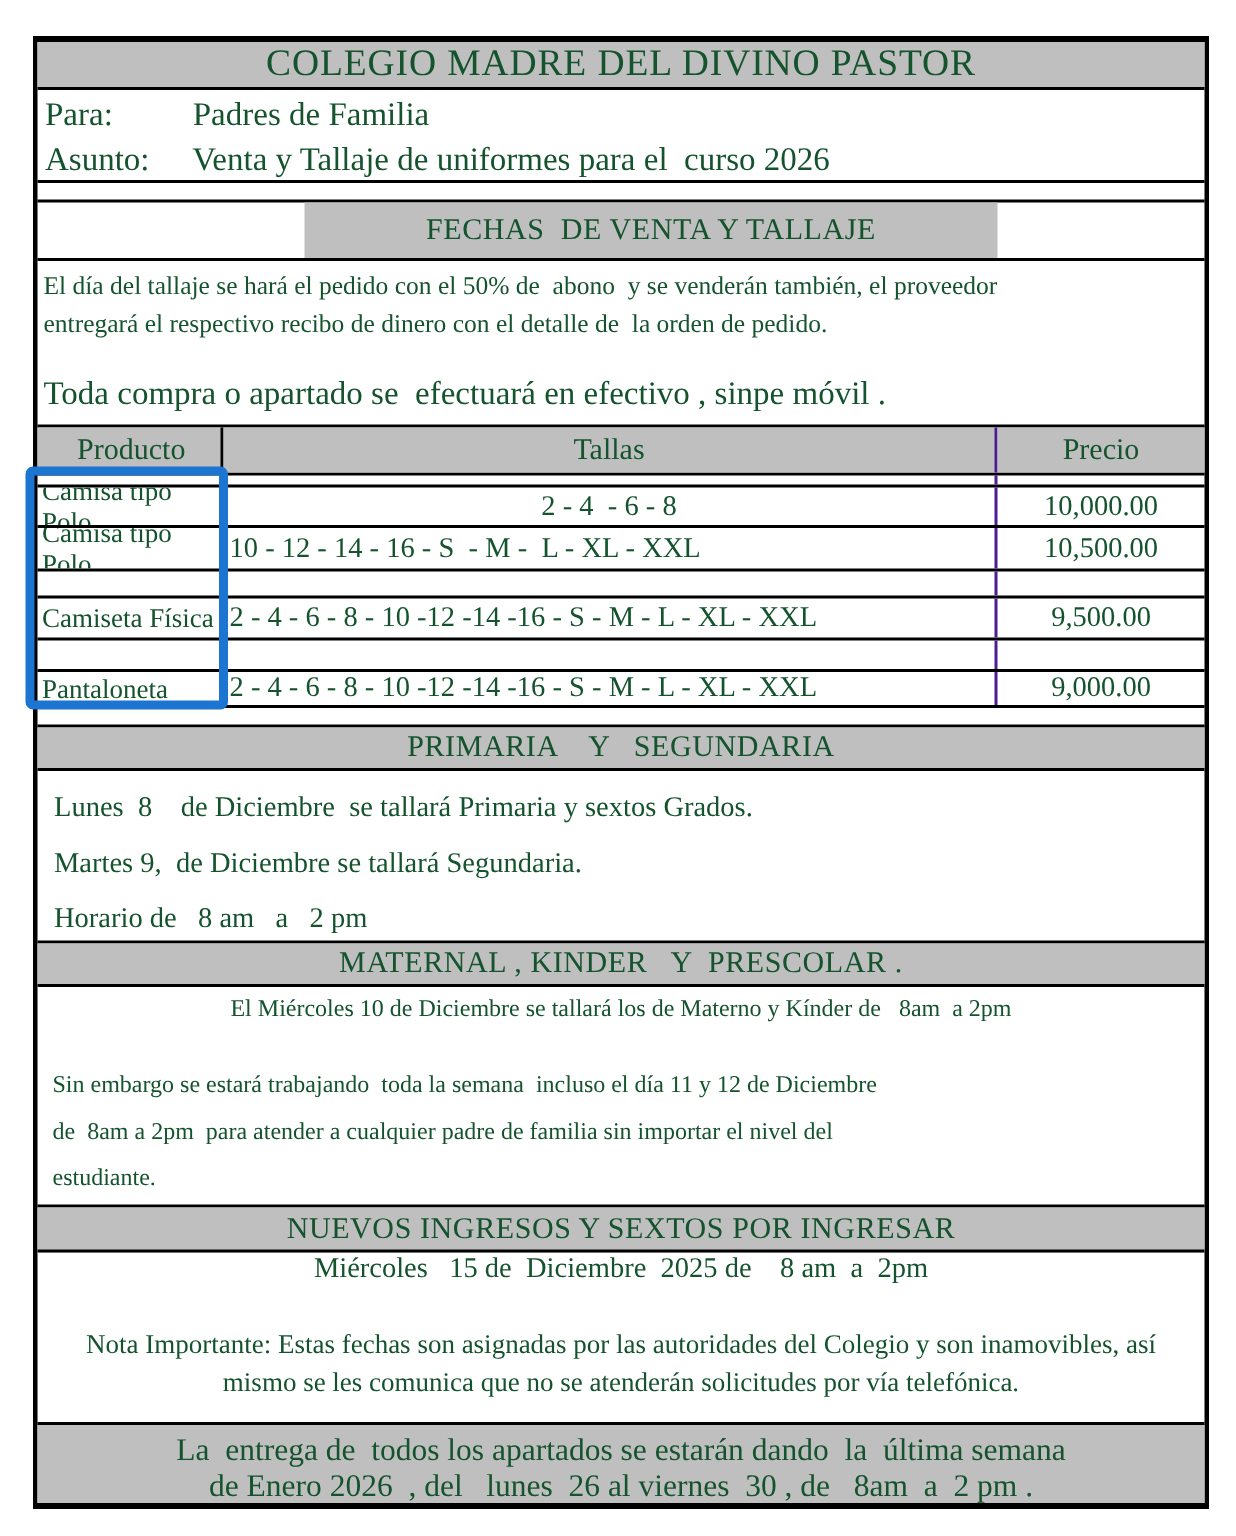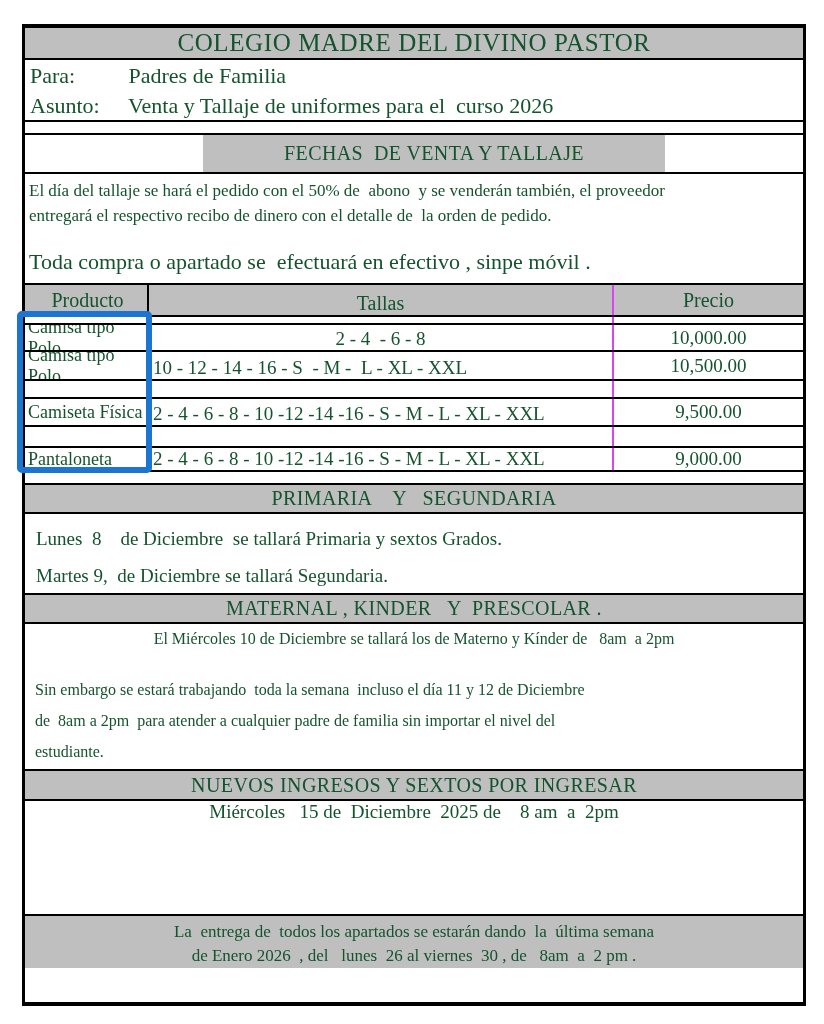--- a/index.html
+++ b/index.html
@@ -34,37 +34,37 @@
   
   .trow { display:flex; }
   .thead-row { height:32px; }
   .thead-row .c { background:var(--band-gray,#bfbfbf); font-size:20px; justify-content:center; }
   .sliver-row { height:8px; }
   .tail-row   { height:13px; }
   .r-h27{height:27px}.r-h29{height:29px}.r-h18{height:18px}
   .r-h28{height:28px}.r-h21{height:21px}.r-h24{height:24px}
   .c { box-sizing:border-box; display:flex; align-items:center; overflow:hidden; }
   .c-prod   { width:124px; border-right:2px solid #000; font-size:18px; padding-left:3px; }
-  .c-tallas { width:465px; border-right:2px solid #d946ef; font-size:19px;align-items:flex-end; }
+  .c-tallas { width:516px; border-right:2px solid #4c1d95; font-size:19px; }
   .c-tallas.center { justify-content:center; }
   .c-tallas.left   { padding-left:4px; }
   .c-precio { flex:1; font-size:19px; justify-content:center; }
 
   .band-row { height:29px; display:flex; align-items:center; justify-content:center;
               font-size:20px; letter-spacing:0.4px; }
   .band-row.h30 { height:30px; }
-  .primaria-text { height:81px; padding:6px 0 0 11px; font-size:19px; line-height:37px; }
+  .primaria-text { height:115px; padding:6px 0 0 11px; font-size:19px; line-height:37px; }
   .maternal-text { height:147px; font-size:16px; }
   .maternal-line1{ text-align:center; padding-top:6px; }
   .maternal-par  { margin-top:26px; padding:0 12px 0 10px; line-height:31px; }
   .nuevos-text   { height:115px; font-size:19px; }
   .nuevos-date   { text-align:center; padding-top:0; }
   .nota          { margin-top:27px; font-size:18px; line-height:25px; text-align:center; padding:0 6px; }
   .footer-row    { height:52px; border-bottom:none; background:var(--band-gray,#bfbfbf);
-                   font-size:17px; line-height:24px; text-align:center; padding-top:4px;
+                   font-size:21px; line-height:24px; text-align:center; padding-top:4px;
                    box-sizing:border-box; }
 
   .highlight-box {
     position:absolute; left:17px; top:311px; width:135px; height:162px;
     border:6px solid var(--highlight-blue,#1b75d1); border-radius:5px;
     box-sizing:border-box; pointer-events:none; z-index:5;
   }
 </style>
 </head>
 <body>
@@ -170,20 +170,24 @@
         <div class="t">de  8am a 2pm  para atender a cualquier padre de familia sin importar el nivel del</div>
         <div class="t">estudiante.</div>
       </div>
     </div>
 
     <div class="row band-row h30 band-bg">
       <span class="t">NUEVOS INGRESOS Y SEXTOS POR INGRESAR</span>
     </div>
     <div class="row nuevos-text">
       <div class="nuevos-date t">Miércoles   15 de  Diciembre  2025 de    8 am  a  2pm</div>
+      <div class="nota">
+        <div class="t">Nota Importante: Estas fechas son asignadas por las autoridades del Colegio y son inamovibles, así</div>
+        <div class="t">mismo se les comunica que no se atenderán solicitudes por vía telefónica.</div>
+      </div>
     </div>
 
     <div class="row footer-row">
       <div class="t">La  entrega de  todos los apartados se estarán dando  la  última semana</div>
       <div class="t">de Enero 2026  , del   lunes  26 al viernes  30 , de   8am  a  2 pm .</div>
     </div>
 
   </div>
 
   <div class="highlight-box"></div>

